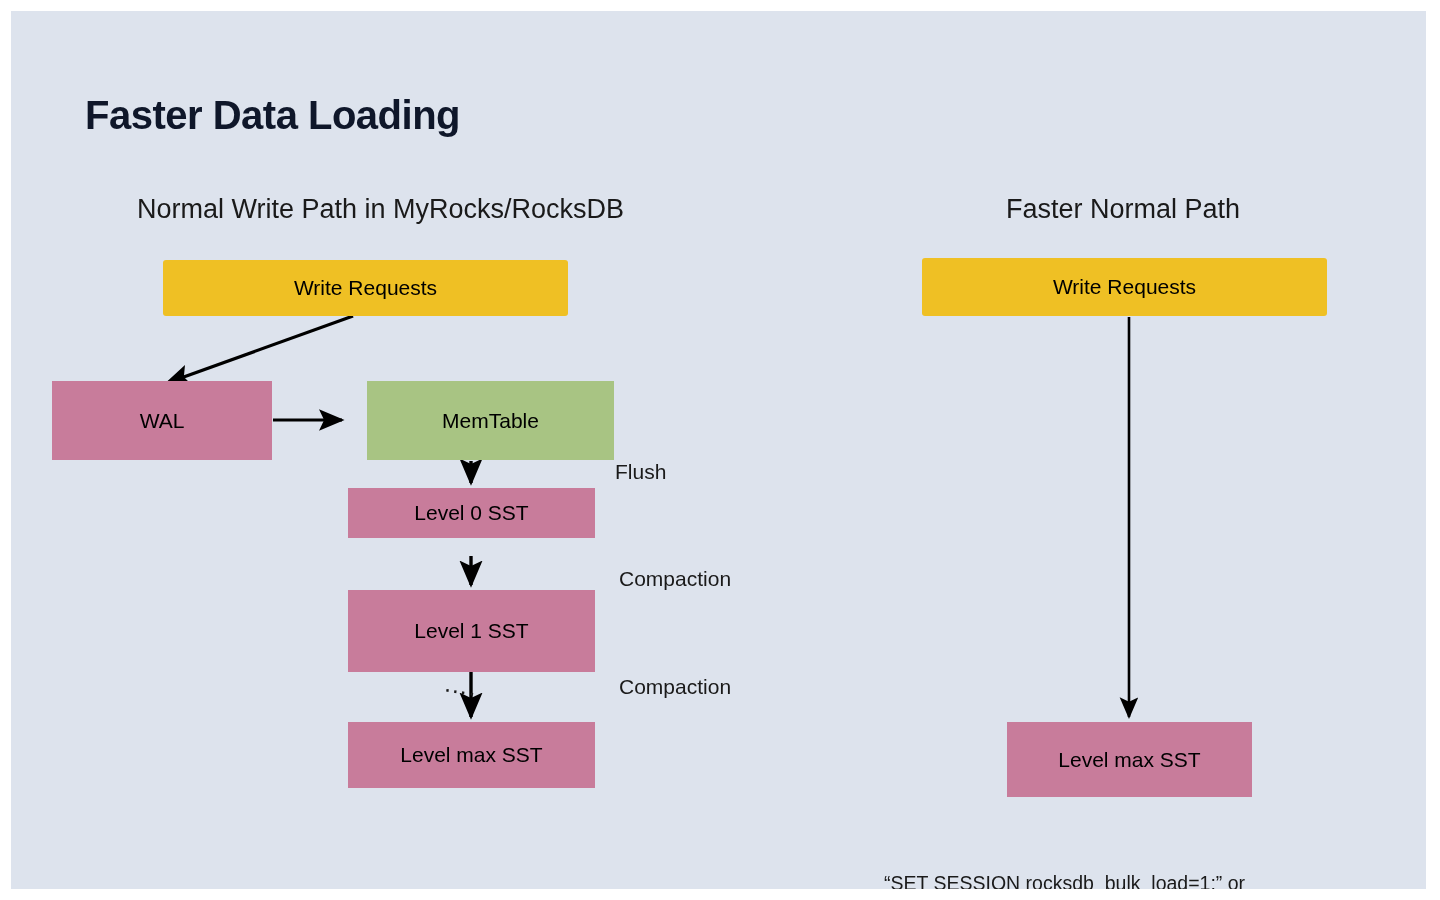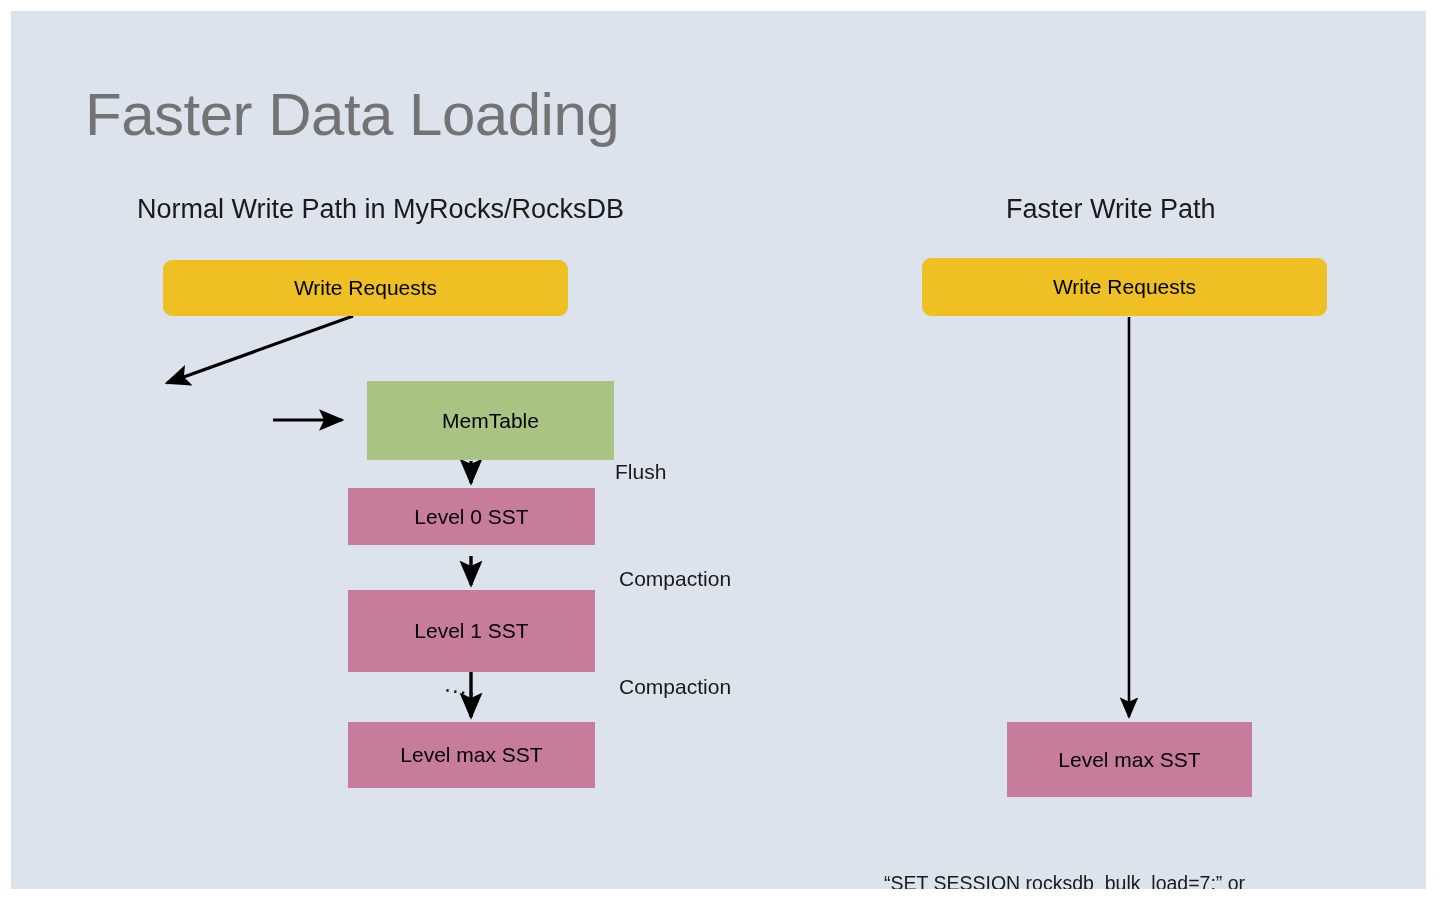--- a/index.html
+++ b/index.html
@@ -25,54 +25,54 @@
   }
   .txt {
     position: absolute;
     color: #1a1a1a;
     white-space: pre;
     font-family: "Liberation Sans", sans-serif;
   }
   #title {
     left: 74px;
     top: 69px;
-    font-size: 60px;
+    font-size: 40px;
     line-height: 70px;
     letter-spacing: -0.5px;
-    color: #737373;
-    font-weight: 400;
+    color: #0f172a;
+    font-weight: 700;
   }
   .col-heading {
     font-size: 27px;
     line-height: 32px;
     color: #1a1a1a;
     margin-left: 36px;
   }
   #heading-left { left: 90px; top: 182px; }
   #heading-right { left: 959px; top: 182px; }
 
   .node {
     position: absolute;
     display: flex;
     align-items: center;
     justify-content: center;
     color: #000000;
     font-size: 21px;
     font-family: "Liberation Sans", sans-serif;
     box-sizing: border-box;
   }
-  .node.yellow { background: #efc024; border-radius: 9px; }
+  .node.yellow { background: #efc024; border-radius: 3px; }
   .node.pink   { background: #c87c9b; }
   .node.green  { background: #a8c483; }
 
   
   #n-write-left   { left: 152px; top: 249px;  width: 405px; height: 56px; }
   #n-wal          { left: 41px;  top: 370px;  width: 220px; height: 79px; }
   #n-memtable     { left: 337px; top: 370px;  width: 247px; height: 79px; margin-left: 19px; }
-  #n-l0           { left: 337px; top: 477px;  width: 247px; height: 57px; }
+  #n-l0           { left: 337px; top: 477px;  width: 247px; height: 50px; }
   #n-l1           { left: 337px; top: 579px;  width: 247px; height: 82px; }
   #n-lmax-left    { left: 337px; top: 711px;  width: 247px; height: 66px; }
 
   
   #n-write-right  { left: 911px;  top: 247px; width: 405px; height: 58px; }
   #n-lmax-right   { left: 996px;  top: 711px; width: 245px; height: 75px; }
 
   .edge-label {
     font-size: 21px;
     color: #1a1a1a;
@@ -133,24 +133,25 @@
 
     <line x1="460" y1="647" x2="460" y2="706" stroke="#000000" stroke-width="3.4" marker-end="url(#ah)"></line>
 
     <line x1="1118" y1="306" x2="1118" y2="706" stroke="#000000" stroke-width="2.6" marker-end="url(#ah2)"></line>
   </svg>
 
   <div class="txt" id="title">Faster Data Loading</div>
 
   <div class="txt col-heading" id="heading-left">Normal Write Path in MyRocks/RocksDB</div>
 
-  <div class="txt col-heading" id="heading-right">Faster Write Path</div>
+  <div class="txt col-heading" id="heading-right">Faster Normal Path</div>
 
   <div class="node yellow" id="n-write-left">Write Requests</div>
 
+  <div class="node pink" id="n-wal">WAL</div>
 
   <div class="node green" id="n-memtable">MemTable</div>
 
   <div class="node pink" id="n-l0">Level 0 SST</div>
 
   <div class="node pink" id="n-l1">Level 1 SST</div>
 
   <div class="node pink" id="n-lmax-left">Level max SST</div>
 
   <div class="txt edge-label" id="lbl-flush">Flush</div>
@@ -159,17 +160,17 @@
 
   <div class="txt edge-label" id="lbl-compaction2">Compaction</div>
 
   <div class="txt" id="ellipsis">….</div>
 
   <div class="node yellow" id="n-write-right">Write Requests</div>
 
   <div class="node pink" id="n-lmax-right">Level max SST</div>
 
   <div class="txt" id="caption">
-    <div>“SET SESSION rocksdb_bulk_load=7;” or</div>
+    <div>“SET SESSION rocksdb_bulk_load=1;” or</div>
     
   </div>
 
 </div>
 
 </body></html>

